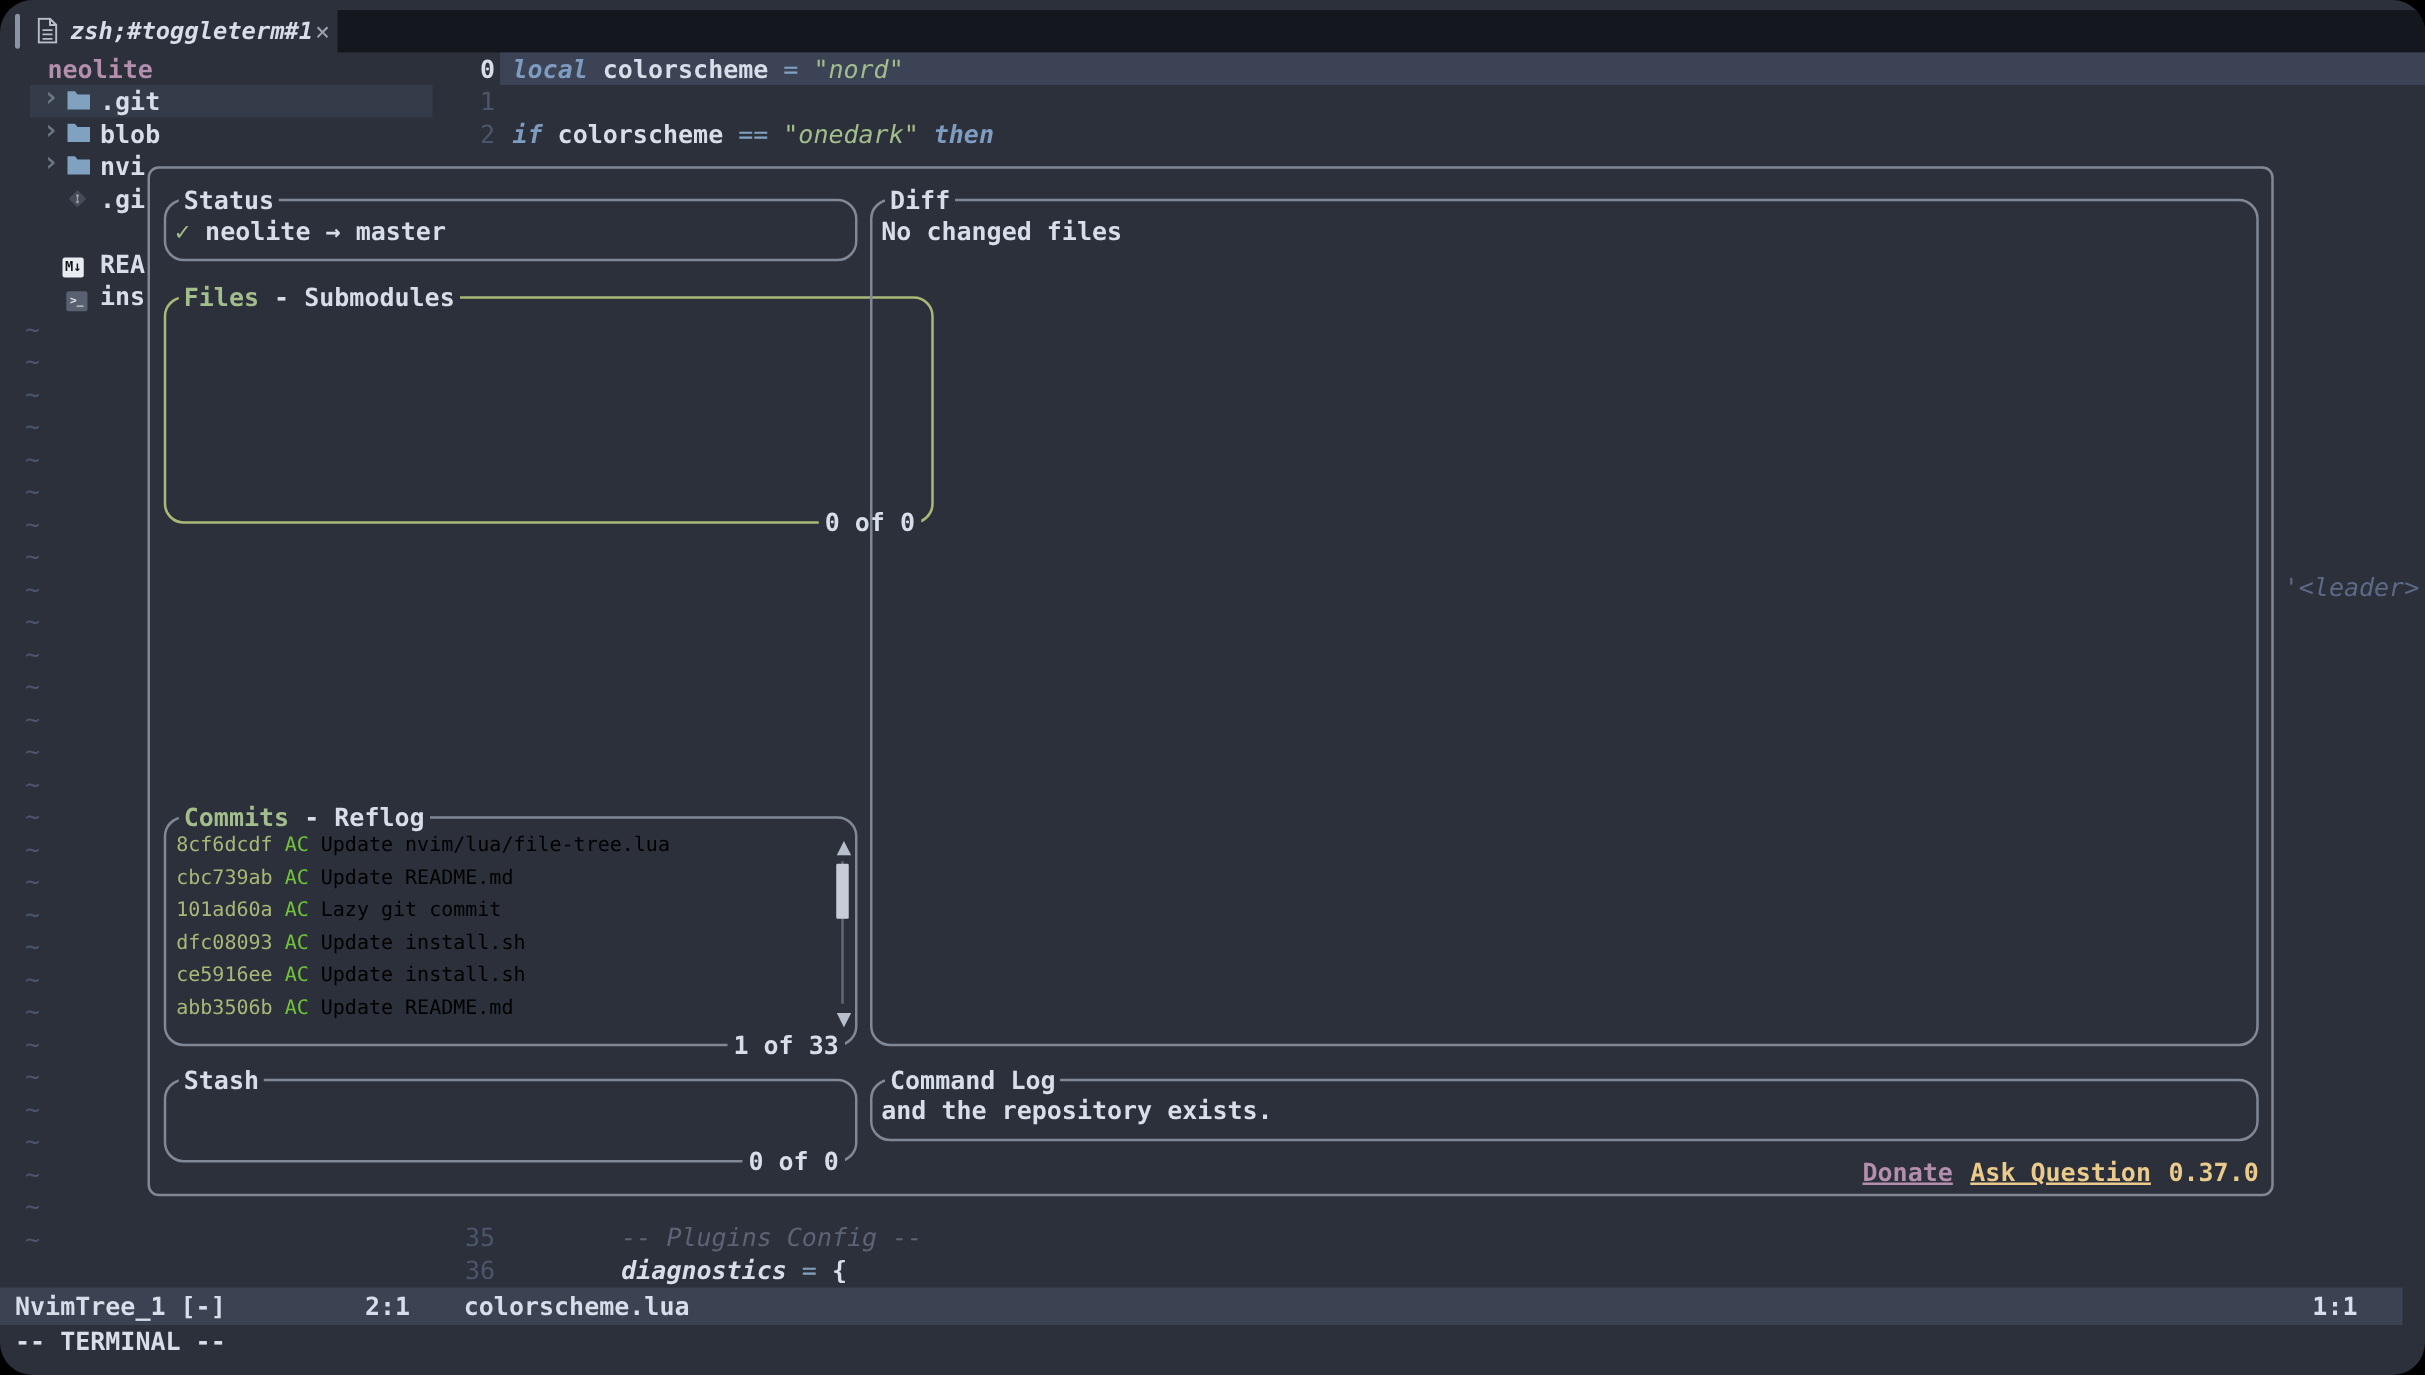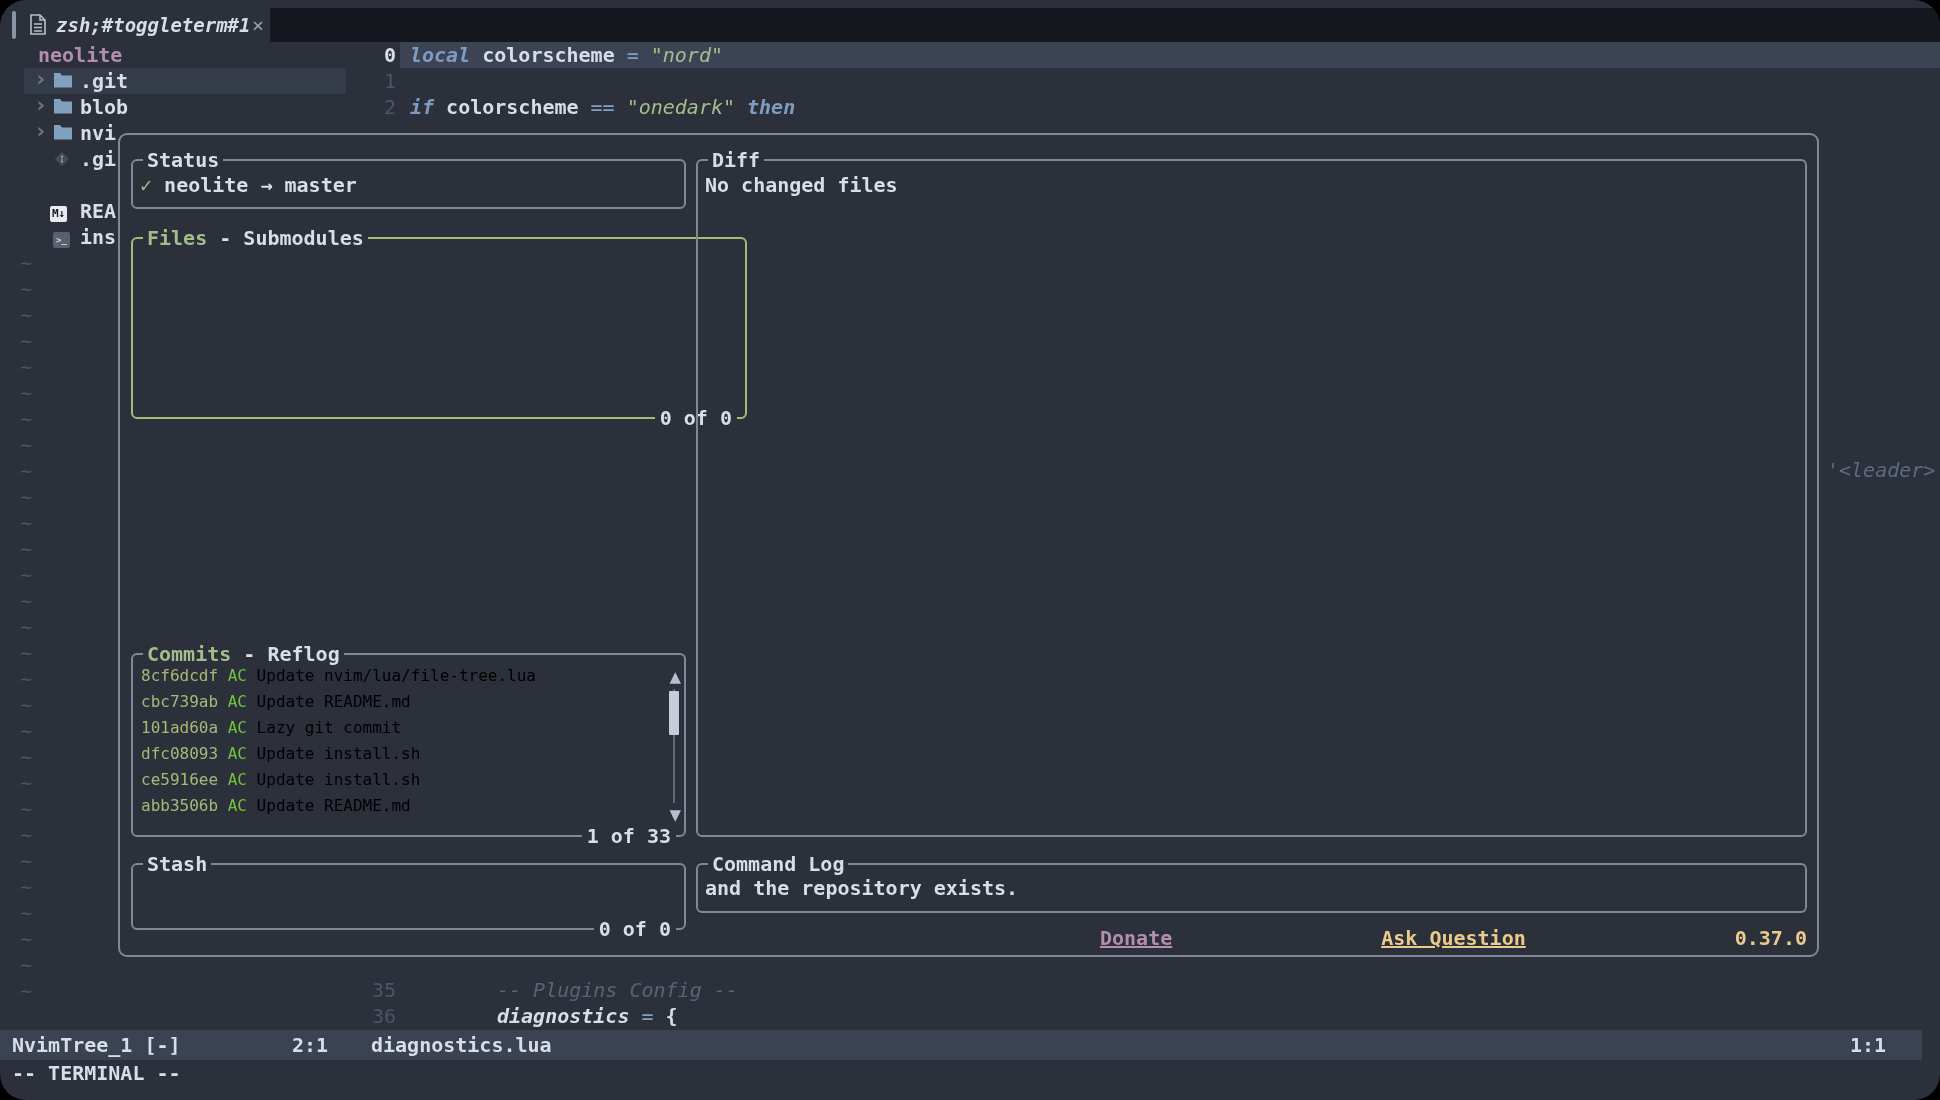--- a/index.html
+++ b/index.html
@@ -16,21 +16,21 @@
   .t{position:absolute;white-space:pre;font:700 20px/26px "DejaVu Sans Mono",monospace;color:var(--fg)}
   .reg{font-weight:400}.it{font-style:italic}
   .green{color:var(--green)}.olive{color:var(--olive)}.blue{color:var(--blue)}
   .kw{color:var(--kw);font-style:italic;font-weight:700}
   .str{color:var(--green);font-style:italic;font-weight:400}
   .pink{color:var(--pink)}.yellow{color:var(--yellow)}.gray{color:var(--gray)}
   .comment{color:var(--comment)}.bgreen{color:var(--bgreen)}.keybind{color:var(--keybind)}
   .m{margin-right:12px}
   .num{position:absolute;width:36px;text-align:right;color:var(--gray);font:400 20px/26px "DejaVu Sans Mono",monospace;white-space:pre}
   .band{position:absolute;height:26px}
-  .panel{position:absolute;border:2px solid var(--border);border-radius:6px}
+  .panel{position:absolute;border:2px solid var(--border);border-radius:16px}
   .panel.active{border-color:var(--borderactive)}
   .ptitle{position:absolute;top:-14px;left:10px;background:var(--bg);padding:0 4px;
           font:700 20px/26px "DejaVu Sans Mono",monospace;color:var(--fg);white-space:pre}
   .pcount{position:absolute;bottom:-14px;right:8px;background:var(--bg);padding:0 5px;
           font:700 20px/26px "DejaVu Sans Mono",monospace;color:var(--fg);white-space:pre}
   .pc{position:absolute;white-space:pre;font:700 20px/26px "DejaVu Sans Mono",monospace;color:var(--fg)}
   .treerow{position:absolute;height:26px;left:0;width:346px;cursor:pointer}
   .treerow .lbl{position:absolute;left:80px;top:0}
   .chev{position:absolute;left:34px;top:-2px;color:#6f7886;font:700 22px/26px "DejaVu Sans Mono",monospace}
   .ticon{position:absolute;left:53px;top:3px}
@@ -193,34 +193,34 @@
   <div class="panel" style="left:696px;top:863px;width:1111px;height:50px">
     <div class="ptitle">Command Log</div>
     <div class="pc" style="left:7px;top:10px">and the repository exists.</div>
   </div>
 
   <div class="panel" style="left:696px;top:159px;width:1111px;height:678px">
     <div class="ptitle">Diff</div>
     <div class="pc" style="left:7px;top:11px">No changed files</div>
   </div>
 
-  <div style="position:absolute;left:1100px;right:133px;top:925px;display:flex;justify-content:space-between;gap:14px;
+  <div style="position:absolute;left:1100px;right:133px;top:925px;display:flex;justify-content:flex-end;gap:14px;
               font:700 20px/26px 'DejaVu Sans Mono',monospace;white-space:pre">
     <span class="pink link">Donate</span>
     <span class="yellow link">Ask Question</span>
     <span class="yellow">0.37.0</span>
   </div>
 
   <div class="num" style="left:360px;top:977px">35</div>
   <div class="t reg it comment" style="left:497px;top:977px">-- Plugins Config --</div>
   <div class="num" style="left:360px;top:1003px">36</div>
   <div class="t" style="left:497px;top:1003px"><span class="it m">diagnostics</span><span class="blue reg m">=</span><span>{</span></div>
 
   <div id="statusline">
     <span class="t" style="left:12px">NvimTree_1 [-]</span>
     <span class="t" style="left:292px">2:1</span>
-    <span class="t" style="left:371px">diagnostics.lua</span>
+    <span class="t" style="left:371px">colorscheme.lua</span>
     <span class="t" style="right:36px">1:1</span>
   </div>
 
   <div class="t" style="left:12px;top:1060px">-- TERMINAL --</div>
 
 </div>
 
 </body></html>

